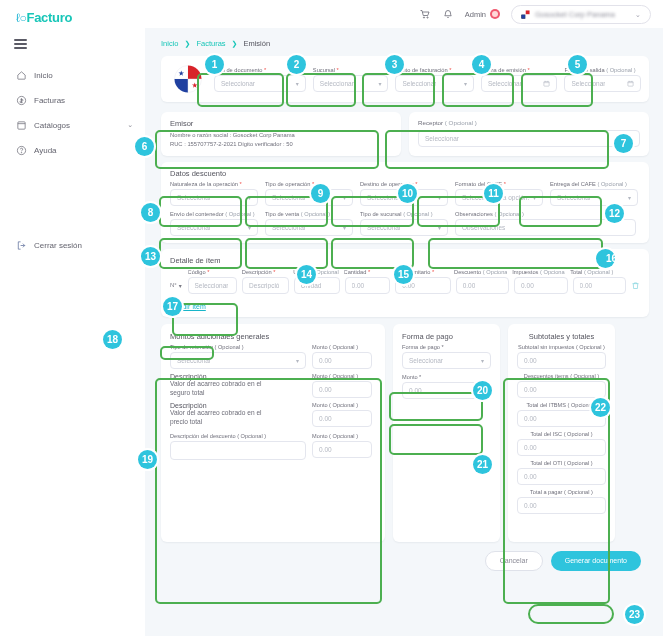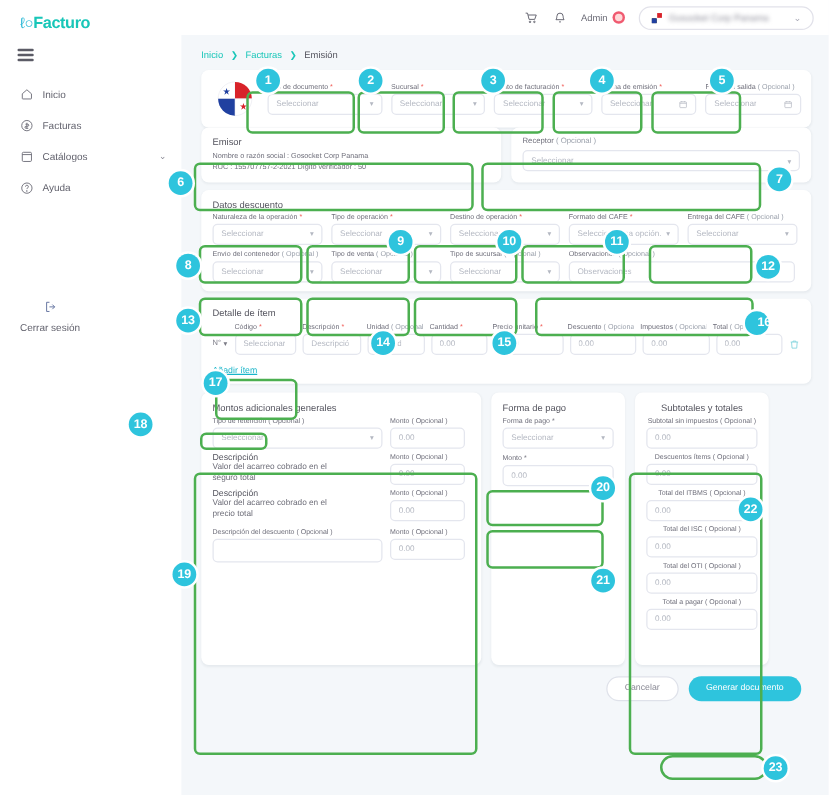--- a/index.html
+++ b/index.html
@@ -24,21 +24,21 @@
   .nav { margin-top: 14px; }
   .nav-item {
     display: flex; align-items: center; gap: 7px;
     padding: 7px 12px 7px 16px; font-size: 8px; color: #63636e; cursor: pointer;
   }
   .nav-item .chev { margin-left: auto; color: #8b8b96; font-size: 7px; }
   .ico { width: 11px; height: 11px; flex: 0 0 11px; }
   .ico svg { width: 11px; height: 11px; display: block; }
   .logout {
     position: absolute; left: 16px; top: 240px;
-    display: flex; align-items: center; gap: 7px; font-size: 8px; color: #63636e; cursor: pointer; flex-direction: column;
+    display: flex; align-items: center; gap: 7px; font-size: 8px; color: #63636e; cursor: pointer;
   }
 
   
   #topbar {
     position: absolute; left: 145px; top: 0; right: 0; height: 28px;
     background: #ffffff; display: flex; align-items: center; justify-content: flex-end;
     gap: 11px; padding-right: 12px;
   }
   .topbar-ico { width: 12px; height: 12px; cursor: pointer; }
   .topbar-ico svg { width: 12px; height: 12px; display: block; }
@@ -286,21 +286,21 @@
               <svg viewBox="0 0 24 24" fill="none" stroke="#b4b8c2" stroke-width="2">
                 <rect x="3" y="5" width="18" height="16" rx="2"></rect>
                 <path d="M3 9h18M8 3v3M16 3v3"></path>
               </svg>
             </span>
           </div>
       </div>
     </div>
   </div>
 
-  <div class="row" style="margin:0 14px 0 16px; gap:8px; align-items:stretch;">
+  <div class="row" style="margin:10px 14px 0 16px; gap:8px; align-items:stretch;">
     <div class="bpanel" style="flex:1 1 auto; width:222px; padding:7px 9px;">
       <div class="panel-title">Emisor</div>
       <div class="emisor-line">Nombre o razón social : Gosocket Corp Panama</div>
       <div class="emisor-line">RUC : 155707757-2-2021    Dígito verificador : 50</div>
     </div>
     <div class="bpanel" style="flex:1 1 auto; width:222px; padding:7px 9px;">
       <div class="lbl" style="font-size:6.2px;margin-bottom:4px;"><span>Receptor</span> <span class="opt">( Opcional )</span></div>
       <div class="ctrl">
           <span class="v">Seleccionar</span>
           <span class="chev2">▾</span>
@@ -598,14 +598,14 @@
   <div class="badge" style="left:141px; top:247px;">13</div>
   <div class="badge" style="left:297px; top:265px;">14</div>
   <div class="badge" style="left:394px; top:265px;">15</div>
   <div class="badge" style="left:596px; top:249px;padding-left:12px;">16</div>
   <div class="badge" style="left:163px; top:297px;">17</div>
   <div class="badge" style="left:103px; top:330px;">18</div>
   <div class="badge" style="left:138px; top:450px;">19</div>
   <div class="badge" style="left:473px; top:381px;">20</div>
   <div class="badge" style="left:473px; top:455px;">21</div>
   <div class="badge" style="left:591px; top:398px;">22</div>
-  <div class="badge" style="left:611px; top:605px;text-align:center;">23</div>
+  <div class="badge" style="left:625px; top:605px;text-align:center;">23</div>
 </div>
 
 </body></html>

